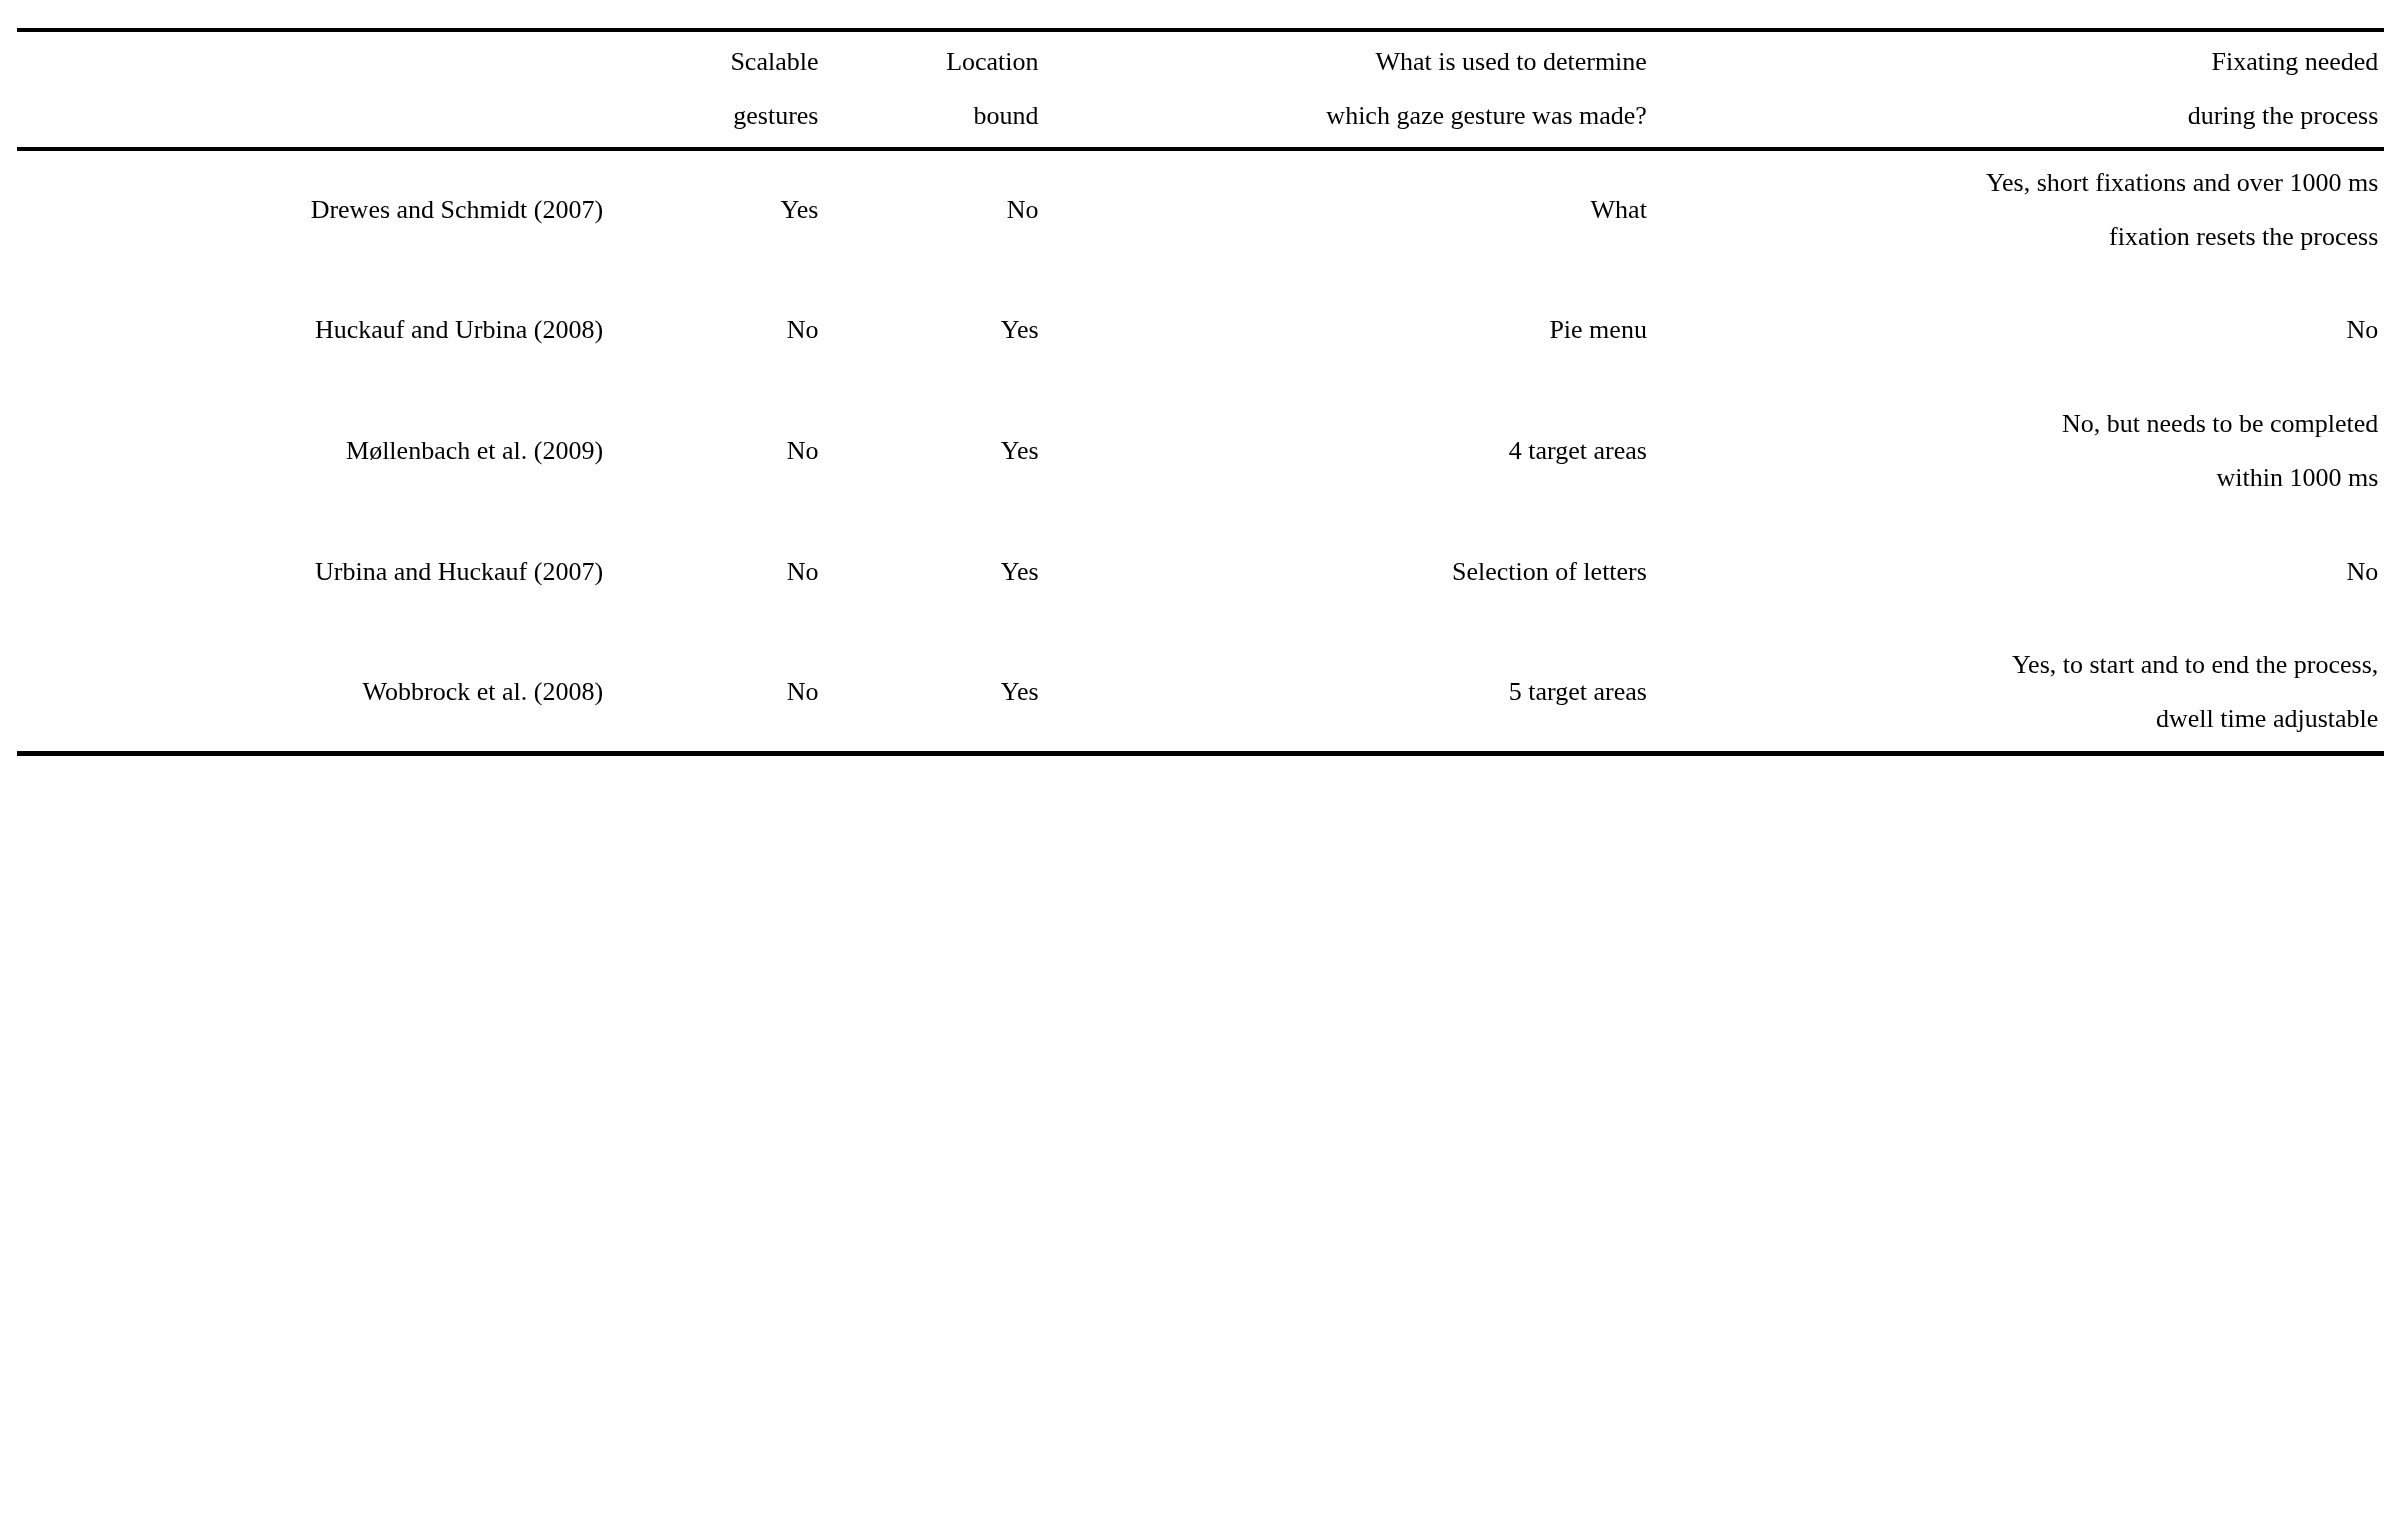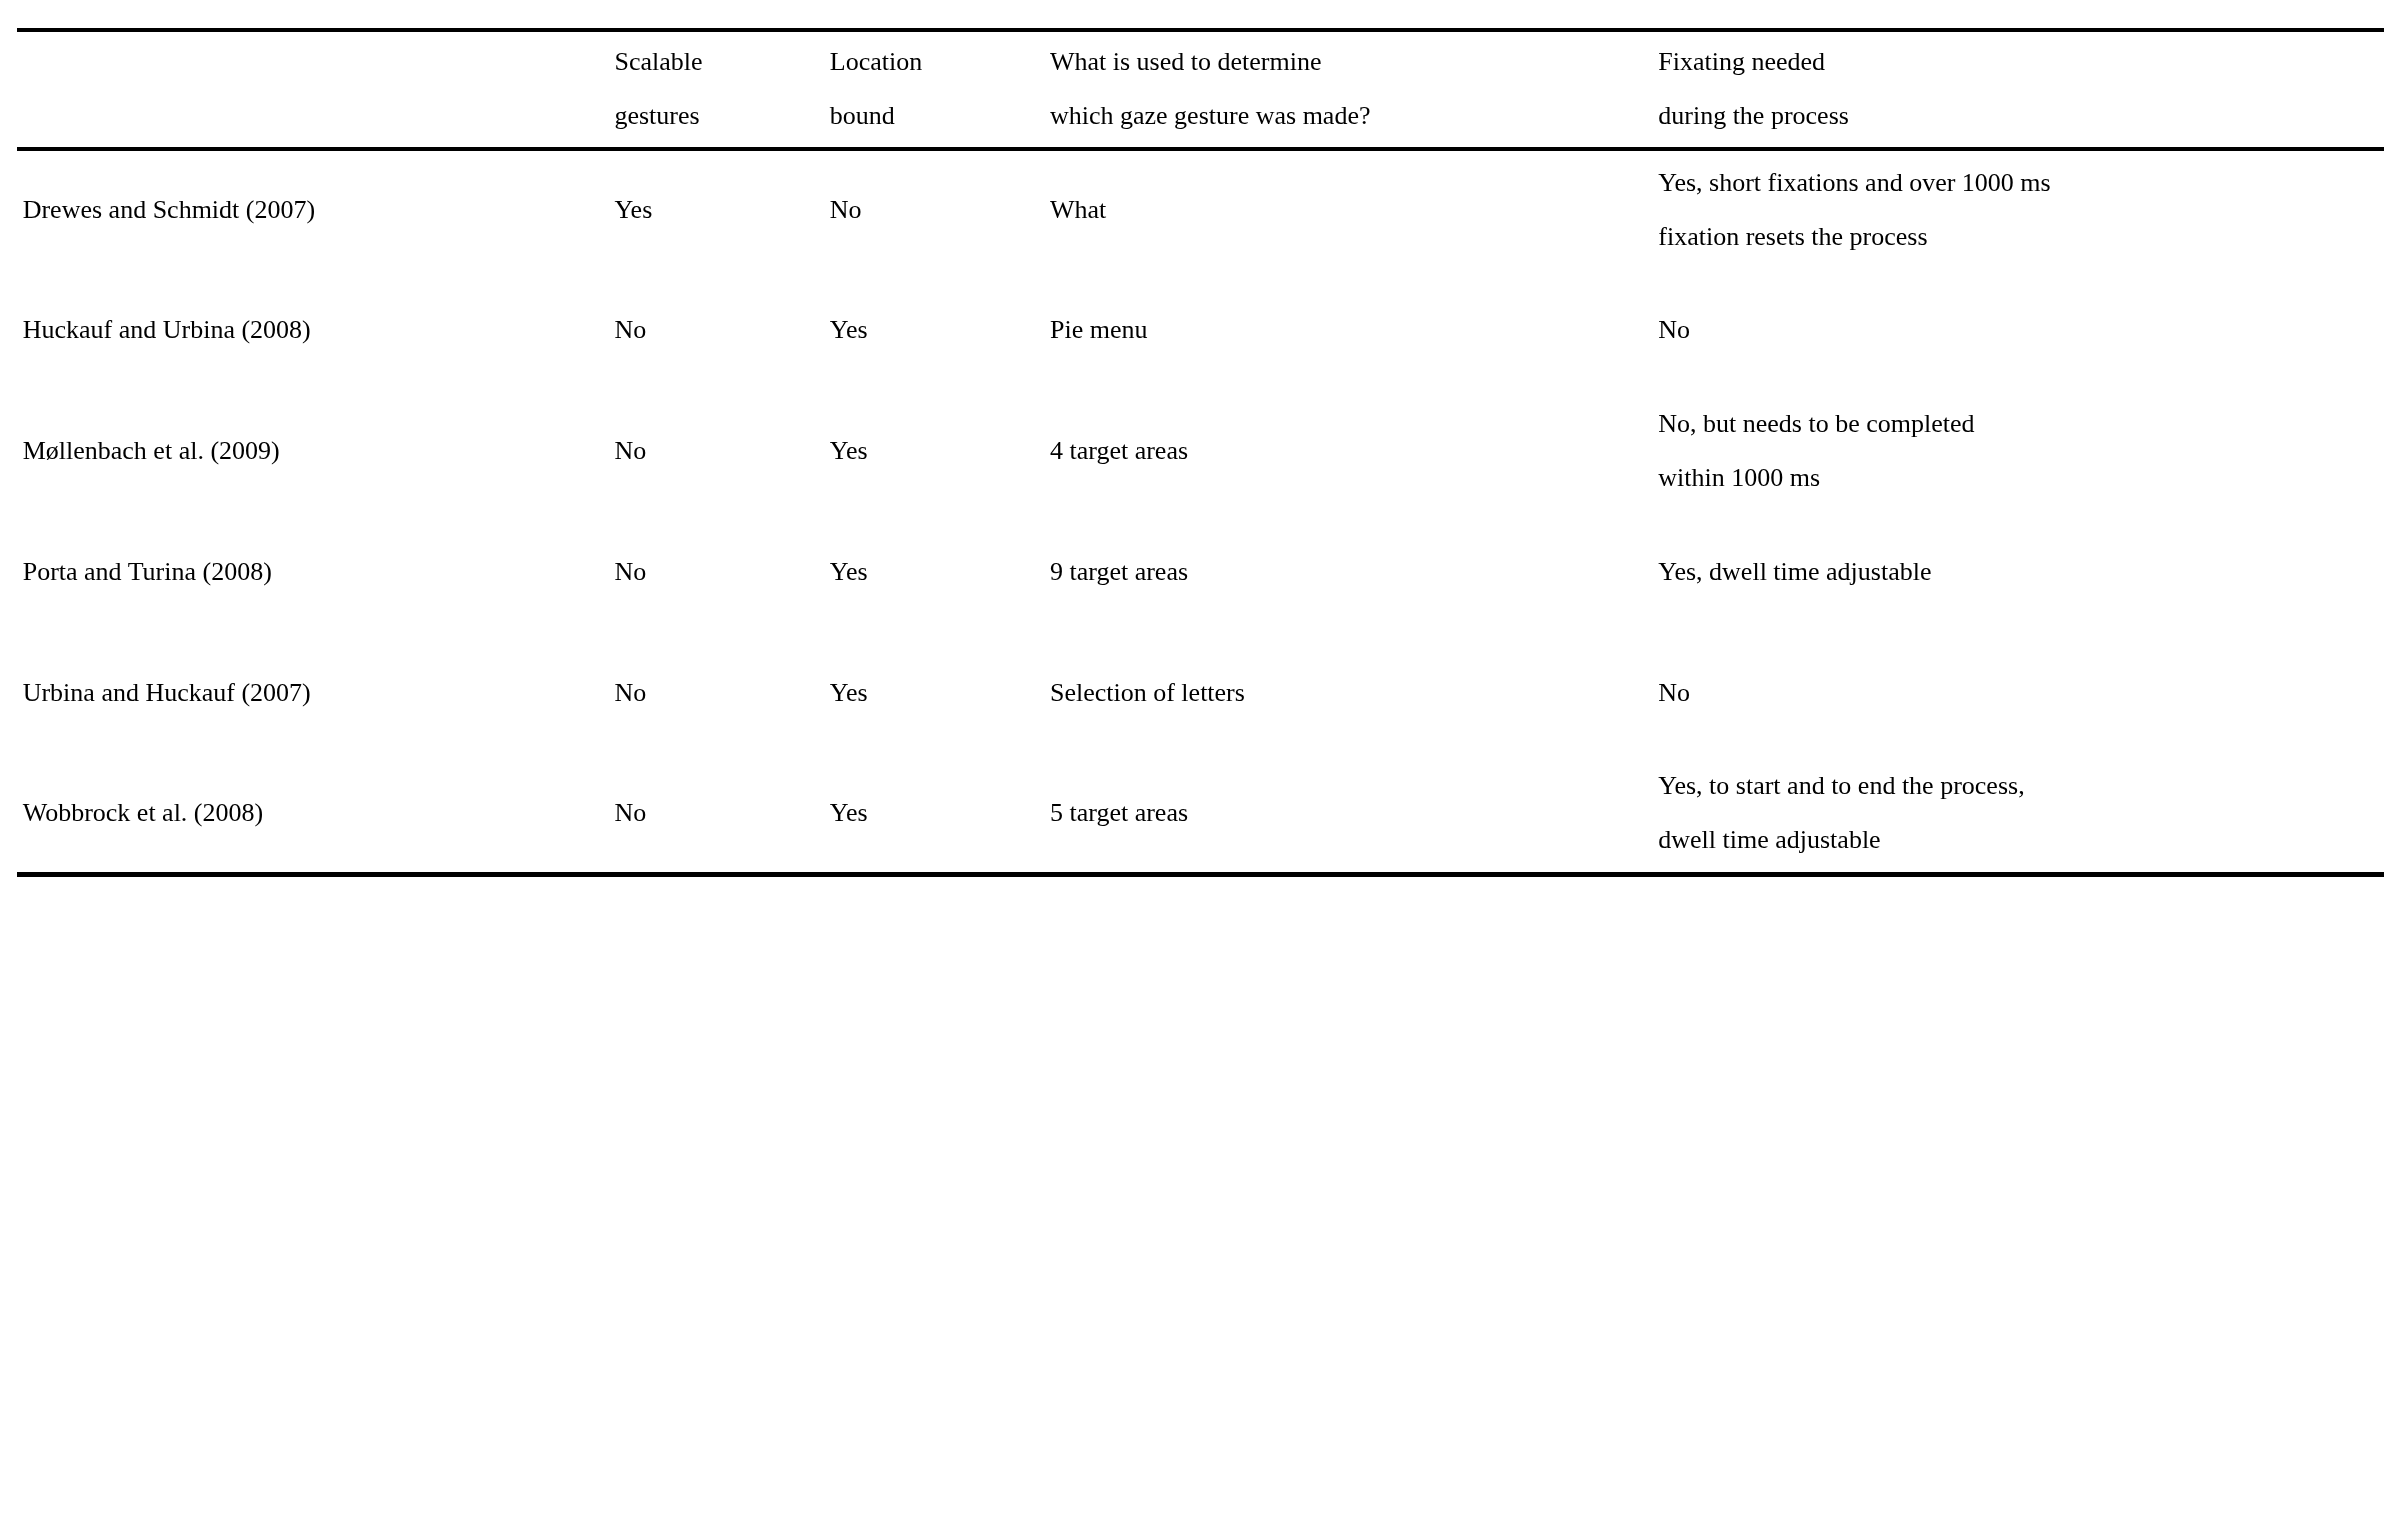--- a/index.html
+++ b/index.html
@@ -17,21 +17,21 @@
     left: 17px;
     top: 27.5px;
     width: 2367px;
     border-collapse: collapse;
     border-top: 4.6px solid #000000;
     border-bottom: 5.7px solid #000000;
   }
   table.cmp thead tr { border-bottom: 4.6px solid #000000; }
   table.cmp th, table.cmp td {
     font-weight: normal;
-    text-align: left;
+    text-align: right;
     vertical-align: middle;
     font-size: 26px;
     line-height: 2.08;
     white-space: pre-line;
     padding: 0 5.7px;
   }
   table.cmp thead th { height: 119px; }
   table.cmp tbody td { height: 121px; }
 </style>
 </head>
@@ -77,27 +77,20 @@
       </tr>
       <tr>
         <td>Møllenbach et al. (2009)</td>
         <td>No</td>
         <td>Yes</td>
         <td>4 target areas</td>
         <td>No, but needs to be completed
 within 1000 ms</td>
       </tr>
       <tr>
-        <td>Porta and Turina (2008)</td>
-        <td>No</td>
-        <td>Yes</td>
-        <td>9 target areas</td>
-        <td>Yes, dwell time adjustable</td>
-      </tr>
-      <tr>
         <td>Urbina and Huckauf (2007)</td>
         <td>No</td>
         <td>Yes</td>
         <td>Selection of letters</td>
         <td>No</td>
       </tr>
       <tr>
         <td>Wobbrock et al. (2008)</td>
         <td>No</td>
         <td>Yes</td>

